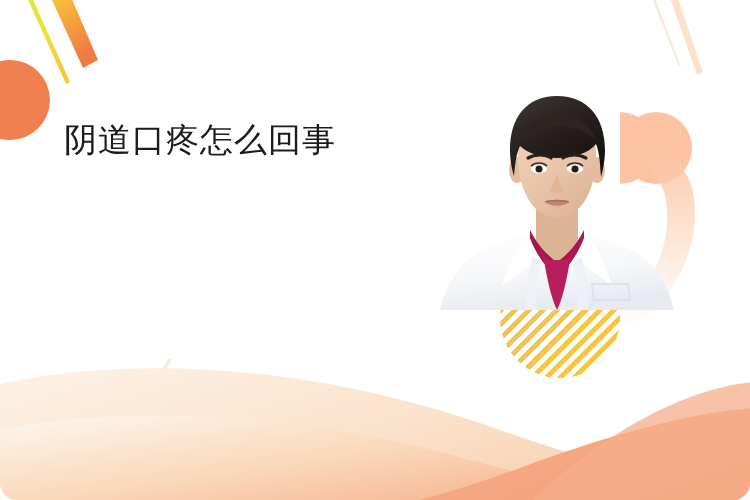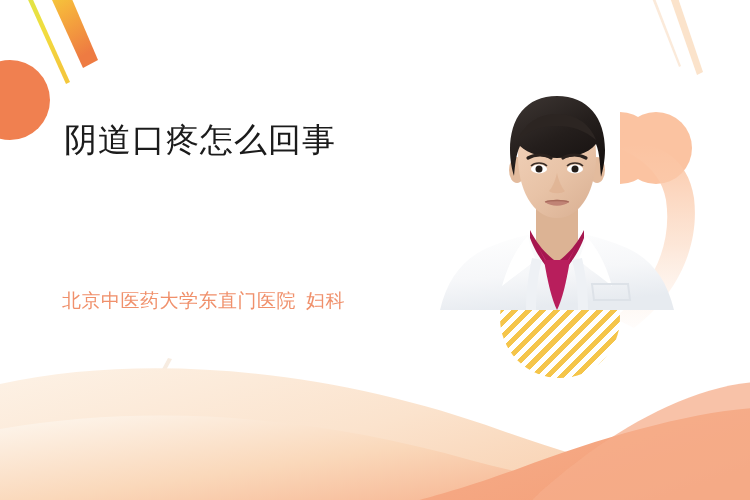--- a/index.html
+++ b/index.html
@@ -11,20 +11,21 @@
   body {
     font-family: "Liberation Sans", "DejaVu Sans", sans-serif;
   }
 
   .card {
     position: relative;
     width: 750px;
     height: 500px;
     overflow: hidden;
     background: #ffffff;
+    border-radius: 17px;
   }
 
   
   .bg-layer {
     position: absolute;
     inset: 0;
     width: 750px;
     height: 500px;
     pointer-events: none;
   }
@@ -260,17 +261,14 @@
                C 130,110 127,104 125,95 Z" fill="#dfb191" opacity="0.75"></path>
 
       <path d="M 113,124 C 119,121 131,121 137,124 C 131,129 119,129 113,124 Z" fill="#c08375"></path>
       <path d="M 113,124 C 119,122 131,122 137,124" stroke="#a86a5c" stroke-width="1.3" fill="none"></path>
     </g>
   </svg>
 
   <div class="headline">阴道口疼怎么回事</div>
 
 
-  <div class="doctor-line2">
-    <span>北京中医药大学东直门医院</span><span class="dept">妇科</span>
-  </div>
 
 </div>
 
 </body></html>

